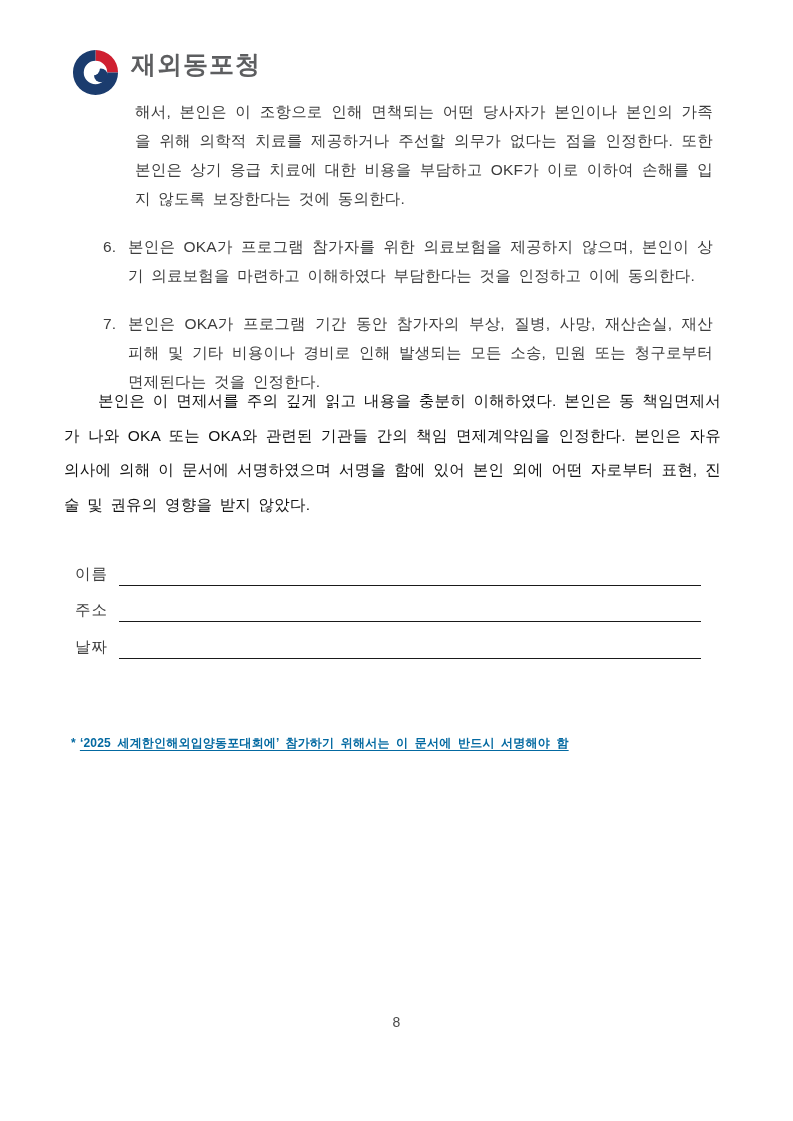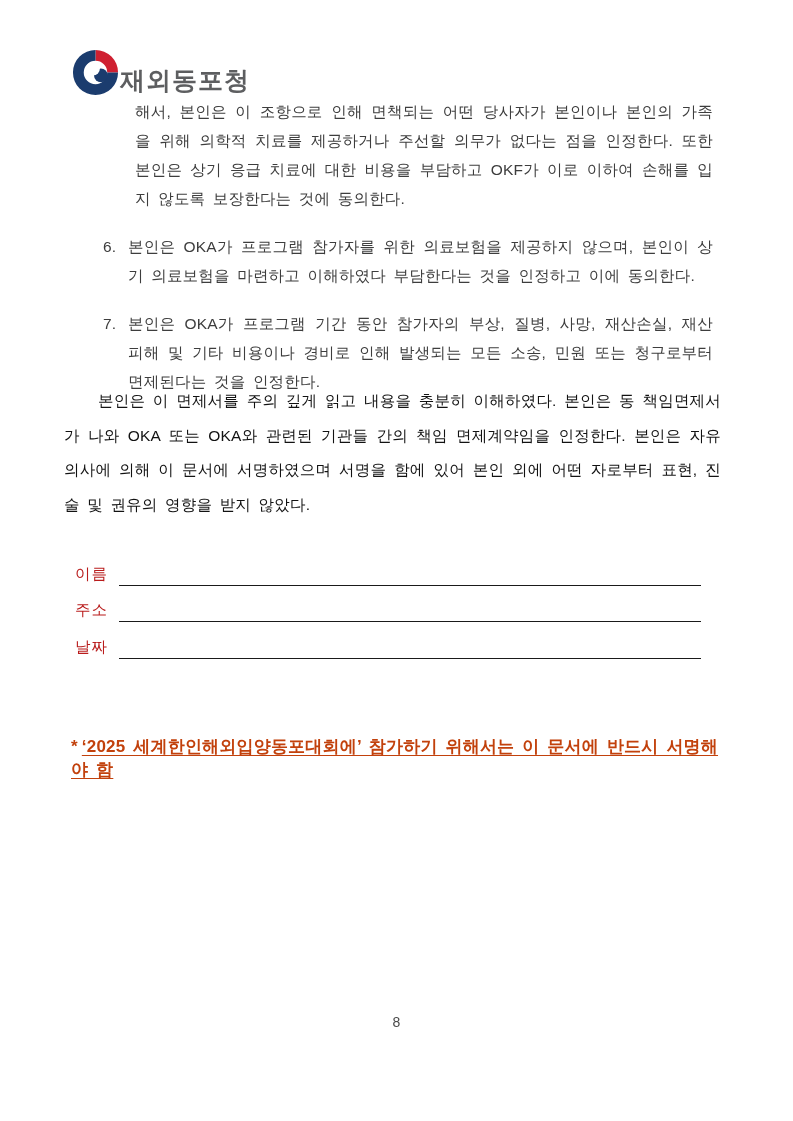--- a/index.html
+++ b/index.html
@@ -5,48 +5,48 @@
   html,body{margin:0;padding:0;background:#888;}
   .page{
     position:relative;
     width:793px;height:1121px;
     background:#ffffff;
     font-family:"Liberation Sans","DejaVu Sans",sans-serif;
     overflow:hidden;
     margin:0 auto;
   }
   
-  .logo{position:absolute;top:48px;left:71px;display:flex;align-items:flex-end;}
+  .logo{position:absolute;top:48px;left:71px;display:flex;align-items:flex-start;gap:11px;}
   .logo-mark{width:49px;height:49px;display:block;}
   .logo-text{
     font-size:25px;font-weight:600;color:#5d5e60;letter-spacing:1px;
   }
   
   .list-block{position:absolute;left:103px;top:97px;width:610px;color:#3d3d3d;
     font-size:15.5px;line-height:29px;letter-spacing:0.2px;}
   .cont-para{margin-left:32px;text-align:justify;word-spacing:3px;}
   .list-item{display:flex;margin-top:19px;}
   .list-num{width:25px;flex:0 0 25px;}
   .list-text{flex:1;text-align:justify;word-spacing:3px;}
   
   .ack-para{
     position:absolute;left:64px;top:384px;width:657px;
     color:#121212;font-weight:400;font-size:15.5px;line-height:34.5px;
     text-align:justify;text-indent:34px;word-spacing:3px;letter-spacing:0.2px;
   }
   
   .form-block{position:absolute;left:75px;top:549px;width:626px;}
   .form-row{display:flex;align-items:flex-end;height:36.7px;}
-  .form-label{font-size:15.5px;color:#b91c1c;letter-spacing:1px;padding-bottom:1px;}
+  .form-label{font-size:15.5px;color:#404040;letter-spacing:1px;padding-bottom:1px;}
   .form-line{flex:1;border-bottom:1.6px solid #1a1a1a;height:1px;margin-left:11px;}
   .form-row.tight .form-line{margin-left:0;}
   
   .footnote{
     position:absolute;left:71px;top:735px;width:660px;
-    color:#c2410c;font-weight:700;font-size:17px;word-spacing:3px;letter-spacing:0.2px;
+    color:#0369a1;font-weight:700;font-size:12px;word-spacing:3px;letter-spacing:0.2px;
   }
   .footnote .marker{text-decoration:none;margin-right:4px;}
   .footnote .note-text{text-decoration:underline;text-underline-offset:3px;}
   
   .page-number{
     position:absolute;top:1014px;left:0;width:100%;
     text-align:center;font-size:14px;color:#4a4a4a;
   }
 </style>
 </head>

